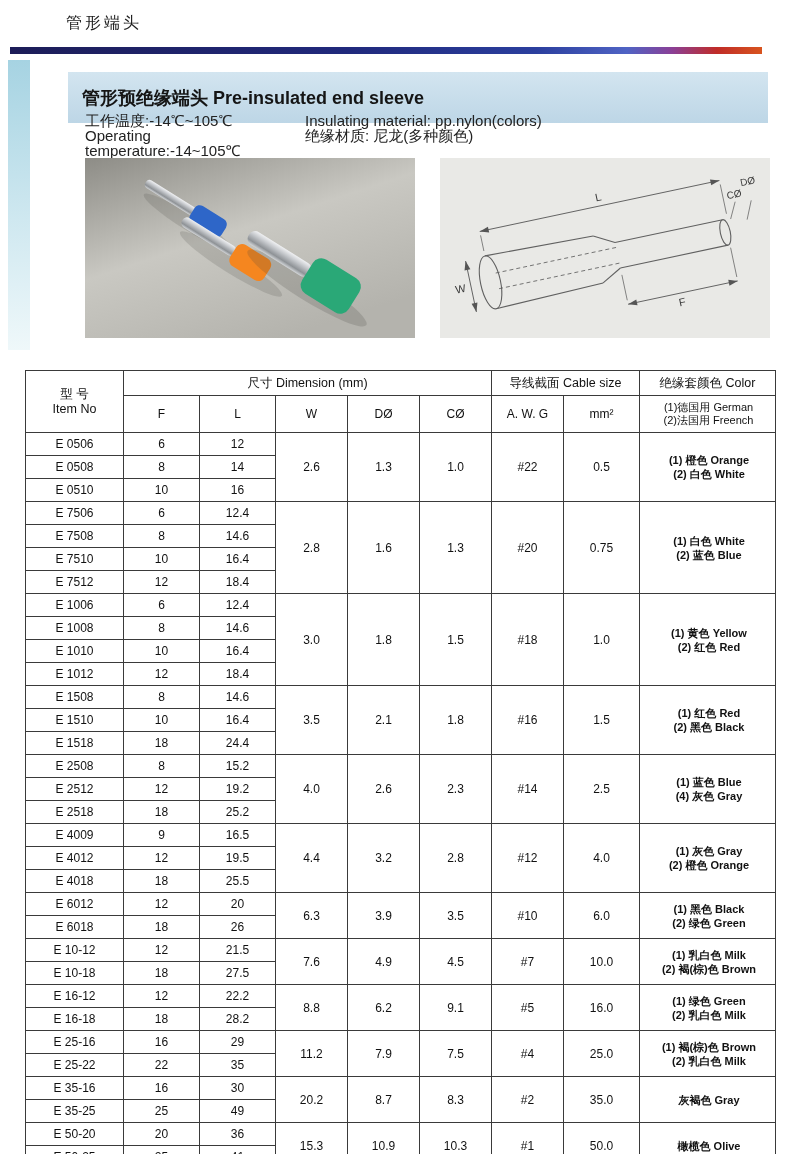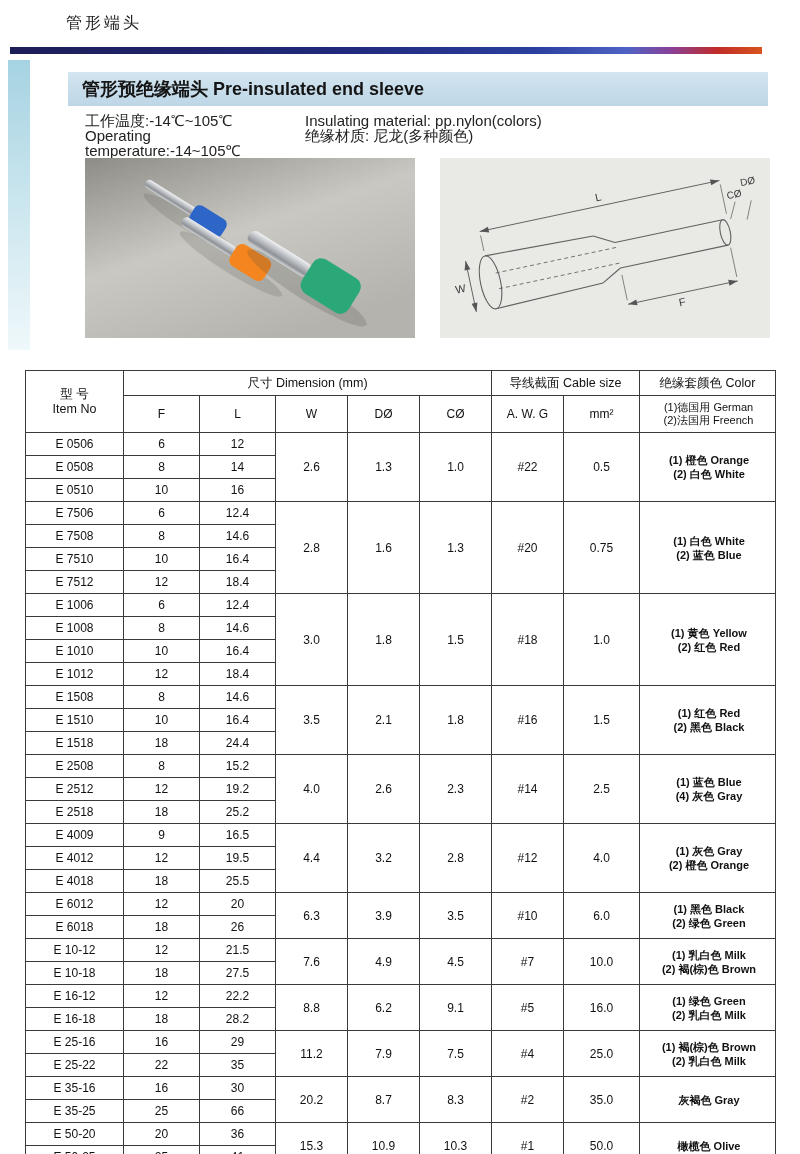--- a/index.html
+++ b/index.html
@@ -3,21 +3,21 @@
 <meta charset="utf-8">
 <style>
   html,body{margin:0;padding:0;background:#ffffff;}
   body{font-family:"Liberation Sans",sans-serif;}
   .page{position:relative;width:800px;height:1154px;background:#ffffff;overflow:hidden;}
   .top-heading{position:absolute;left:66px;top:13px;font-size:16px;letter-spacing:3px;color:#1b1b1b;}
   .accent-divider{position:absolute;left:10px;top:47px;width:752px;height:7px;
     background:linear-gradient(90deg,#1d1d58 0%,#20297c 45%,#2b3f9e 70%,#4f63c4 82%,#8a4097 88%,#c02c28 94%,#d8541e 100%);}
   .side-accent{position:absolute;left:8px;top:60px;width:22px;height:290px;
     background:linear-gradient(180deg,#a6d3e2 0%,#cfe8f0 55%,#eff8fa 100%);}
-  .section-header{position:absolute;left:68px;top:72px;width:700px;height:34px;
+  .section-header{position:absolute;left:68px;top:72px;width:700px;height:51px;
     background:linear-gradient(180deg,#d3e5f0 0%,#bdd6e6 100%);
     display:flex;align-items:center;padding-left:14px;box-sizing:border-box;}
   .section-title{font-size:18px;font-weight:bold;color:#151515;}
   .specs{position:absolute;left:85px;top:113px;display:flex;font-size:15px;color:#222;line-height:15px;}
   .spec-col1{width:220px;}
   .spec-col2{width:175px;}
   .spec-col3{width:295px;}
   .photo-wrap{position:absolute;left:85px;top:158px;width:330px;height:180px;}
   .drawing-wrap{position:absolute;left:440px;top:158px;width:330px;height:180px;}
   table.spec-table{position:absolute;left:25px;top:370px;width:750px;border-collapse:collapse;table-layout:fixed;}
@@ -406,21 +406,21 @@
           <td rowspan="2">8.3</td>
           <td rowspan="2">#2</td>
           <td rowspan="2">35.0</td>
           <td rowspan="2" class="color-cell">
             <div>灰褐色 Gray</div>
           </td>
         </tr>
         <tr>
           <td>E 35-25</td>
           <td>25</td>
-          <td>66</td>
+          <td>49</td>
         </tr>
         <tr>
           <td>E 50-20</td>
           <td>20</td>
           <td>36</td>
           <td rowspan="2">15.3</td>
           <td rowspan="2">10.9</td>
           <td rowspan="2">10.3</td>
           <td rowspan="2">#1</td>
           <td rowspan="2">50.0</td>

